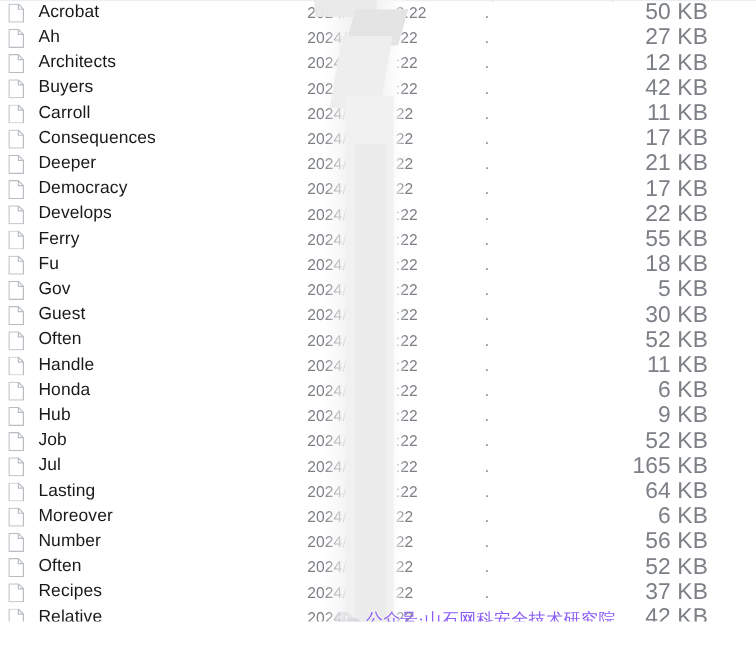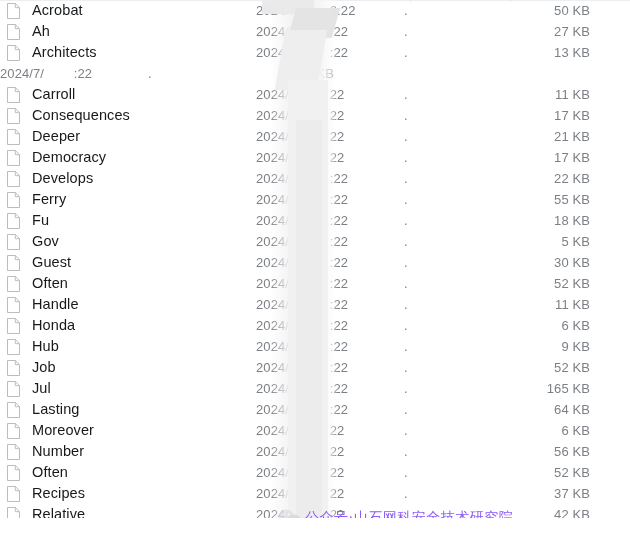--- a/index.html
+++ b/index.html
@@ -95,21 +95,21 @@
     overflow: hidden;
     line-height: 1;
   }
 
   .cell-size {
     width: 106px;
     flex: 0 0 106px;
     text-align: right;
     padding-right: 20px;
     box-sizing: border-box;
-    font-size: 13px;
+    font-size: 19px;
     color: #7c8086;
     white-space: nowrap;
     letter-spacing: 0.1px;
     line-height: 1;
   }
 
   
   #redaction-band {
     position: absolute;
     top: 0;
@@ -224,23 +224,32 @@
           <span class="doc-icon">
             <svg viewBox="0 0 13 16" width="13" height="16" xmlns="http://www.w3.org/2000/svg">
               <path d="M0.5 0.5 H8.3 L12.5 4.7 V15.5 H0.5 Z" fill="#ffffff" stroke="#b9bdc2" stroke-width="1"></path>
               <path d="M8.3 0.5 V4.7 H12.5" fill="none" stroke="#b9bdc2" stroke-width="1"></path>
             </svg>
           </span>
           <span class="name-text">Architects</span>
         </div>
         <div class="cell-date">2024/7/&nbsp;&nbsp;&nbsp;&nbsp;&nbsp;&nbsp;&nbsp; :22</div>
         <div class="cell-type">.</div>
-        <div class="cell-size">13 KB</div>
-      </div>
-      <div class="row">
+        <div class="cell-size">12 KB</div>
+      </div>
+      <div class="row">
+        <div class="cell-name">
+          <span class="doc-icon">
+            <svg viewBox="0 0 13 16" width="13" height="16" xmlns="http://www.w3.org/2000/svg">
+              <path d="M0.5 0.5 H8.3 L12.5 4.7 V15.5 H0.5 Z" fill="#ffffff" stroke="#b9bdc2" stroke-width="1"></path>
+              <path d="M8.3 0.5 V4.7 H12.5" fill="none" stroke="#b9bdc2" stroke-width="1"></path>
+            </svg>
+          </span>
+          <span class="name-text">Buyers</span>
+        </div>
         <div class="cell-date">2024/7/&nbsp;&nbsp;&nbsp;&nbsp;&nbsp;&nbsp;&nbsp; :22</div>
         <div class="cell-type">.</div>
         <div class="cell-size">42 KB</div>
       </div>
       <div class="row">
         <div class="cell-name">
           <span class="doc-icon">
             <svg viewBox="0 0 13 16" width="13" height="16" xmlns="http://www.w3.org/2000/svg">
               <path d="M0.5 0.5 H8.3 L12.5 4.7 V15.5 H0.5 Z" fill="#ffffff" stroke="#b9bdc2" stroke-width="1"></path>
               <path d="M8.3 0.5 V4.7 H12.5" fill="none" stroke="#b9bdc2" stroke-width="1"></path>

